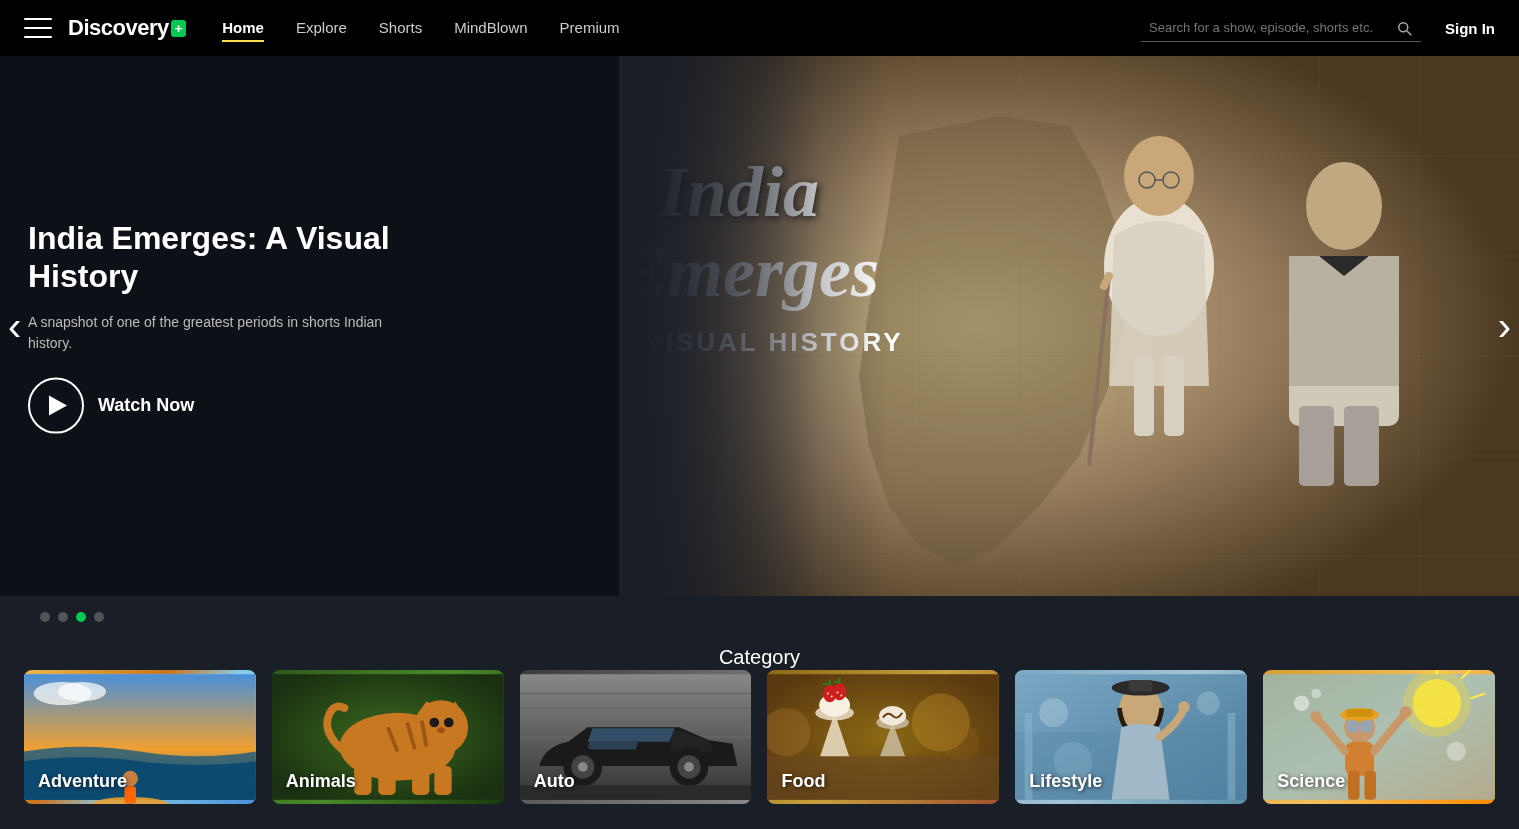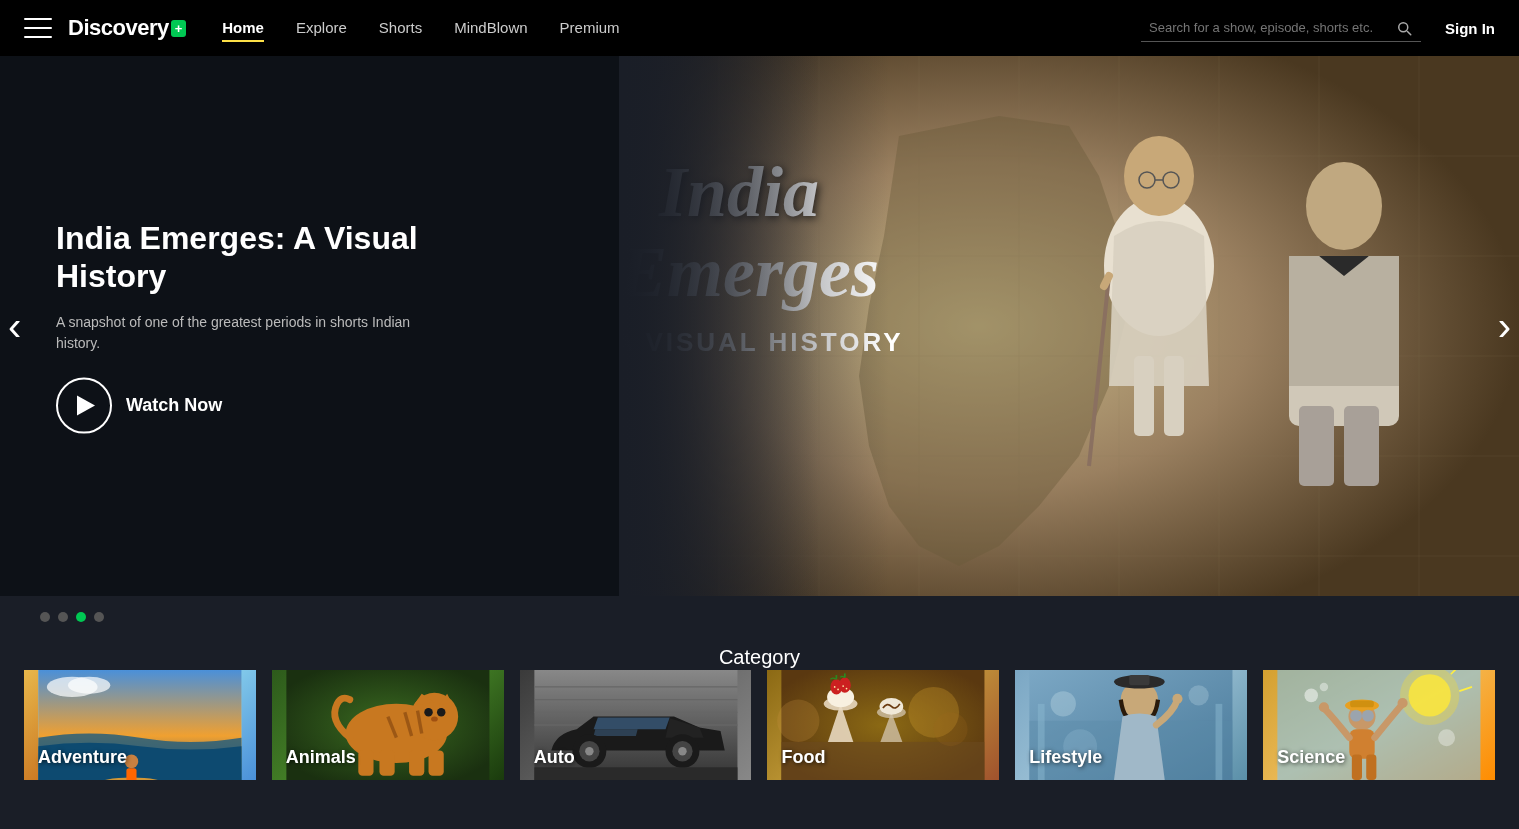--- a/index.html
+++ b/index.html
@@ -110,21 +110,21 @@
     .hero {
       position: relative;
       width: 100%;
       height: 540px;
       background: #0d1117;
       display: flex;
       overflow: hidden;
     }
     .hero-info {
       position: absolute;
-      left: 56px;
+      left: 28px;
       top: 50%;
       transform: translateY(-50%);
       z-index: 5;
       max-width: 400px;
     }
     .hero-title {
       font-size: 32px;
       font-weight: 800;
       line-height: 1.2;
       margin-bottom: 16px;
@@ -228,22 +228,22 @@
       margin-bottom: 1px;
       color: #fff;
       text-align: center;
     }
     .category-grid {
       display: flex;
       gap: 16px;
     }
     .category-card {
       flex: 1;
-      height: 110px;
-      border-radius: 0;
+      height: 134px;
+      border-radius: 8px;
       overflow: hidden;
       position: relative;
       cursor: pointer;
       min-width: 200px;
     }
     .category-card-bg {
       width: 100%;
       height: 100%;
       position: absolute;
       inset: 0;

